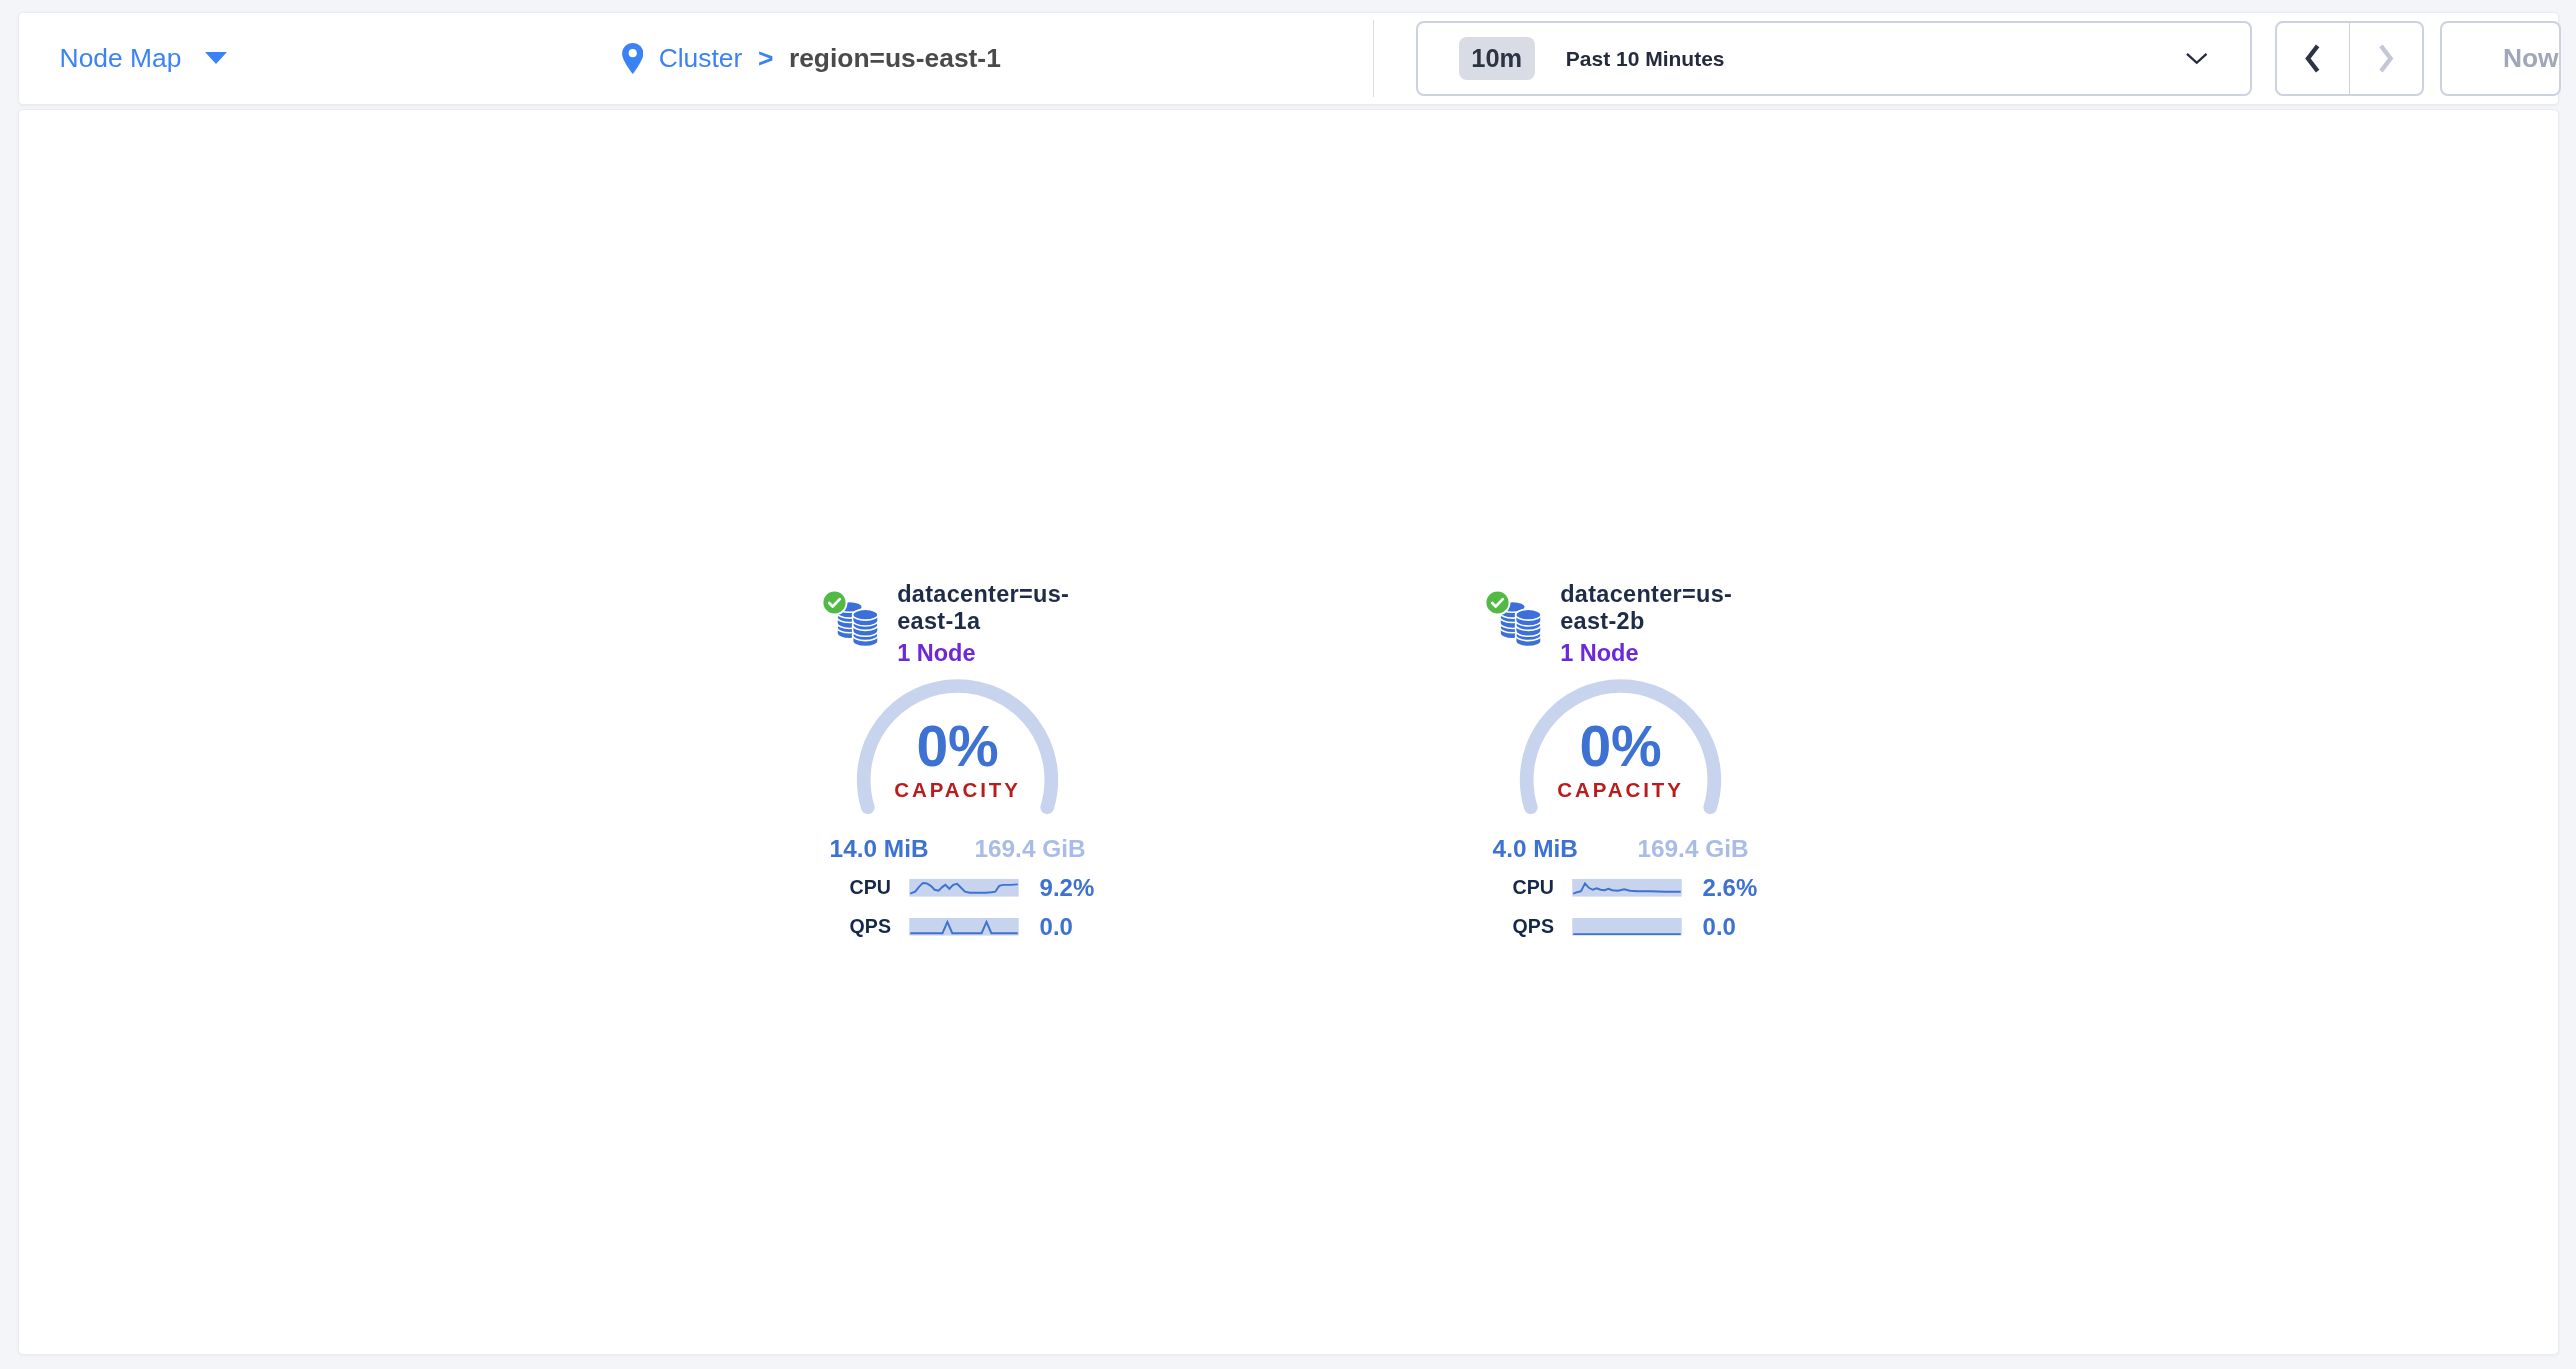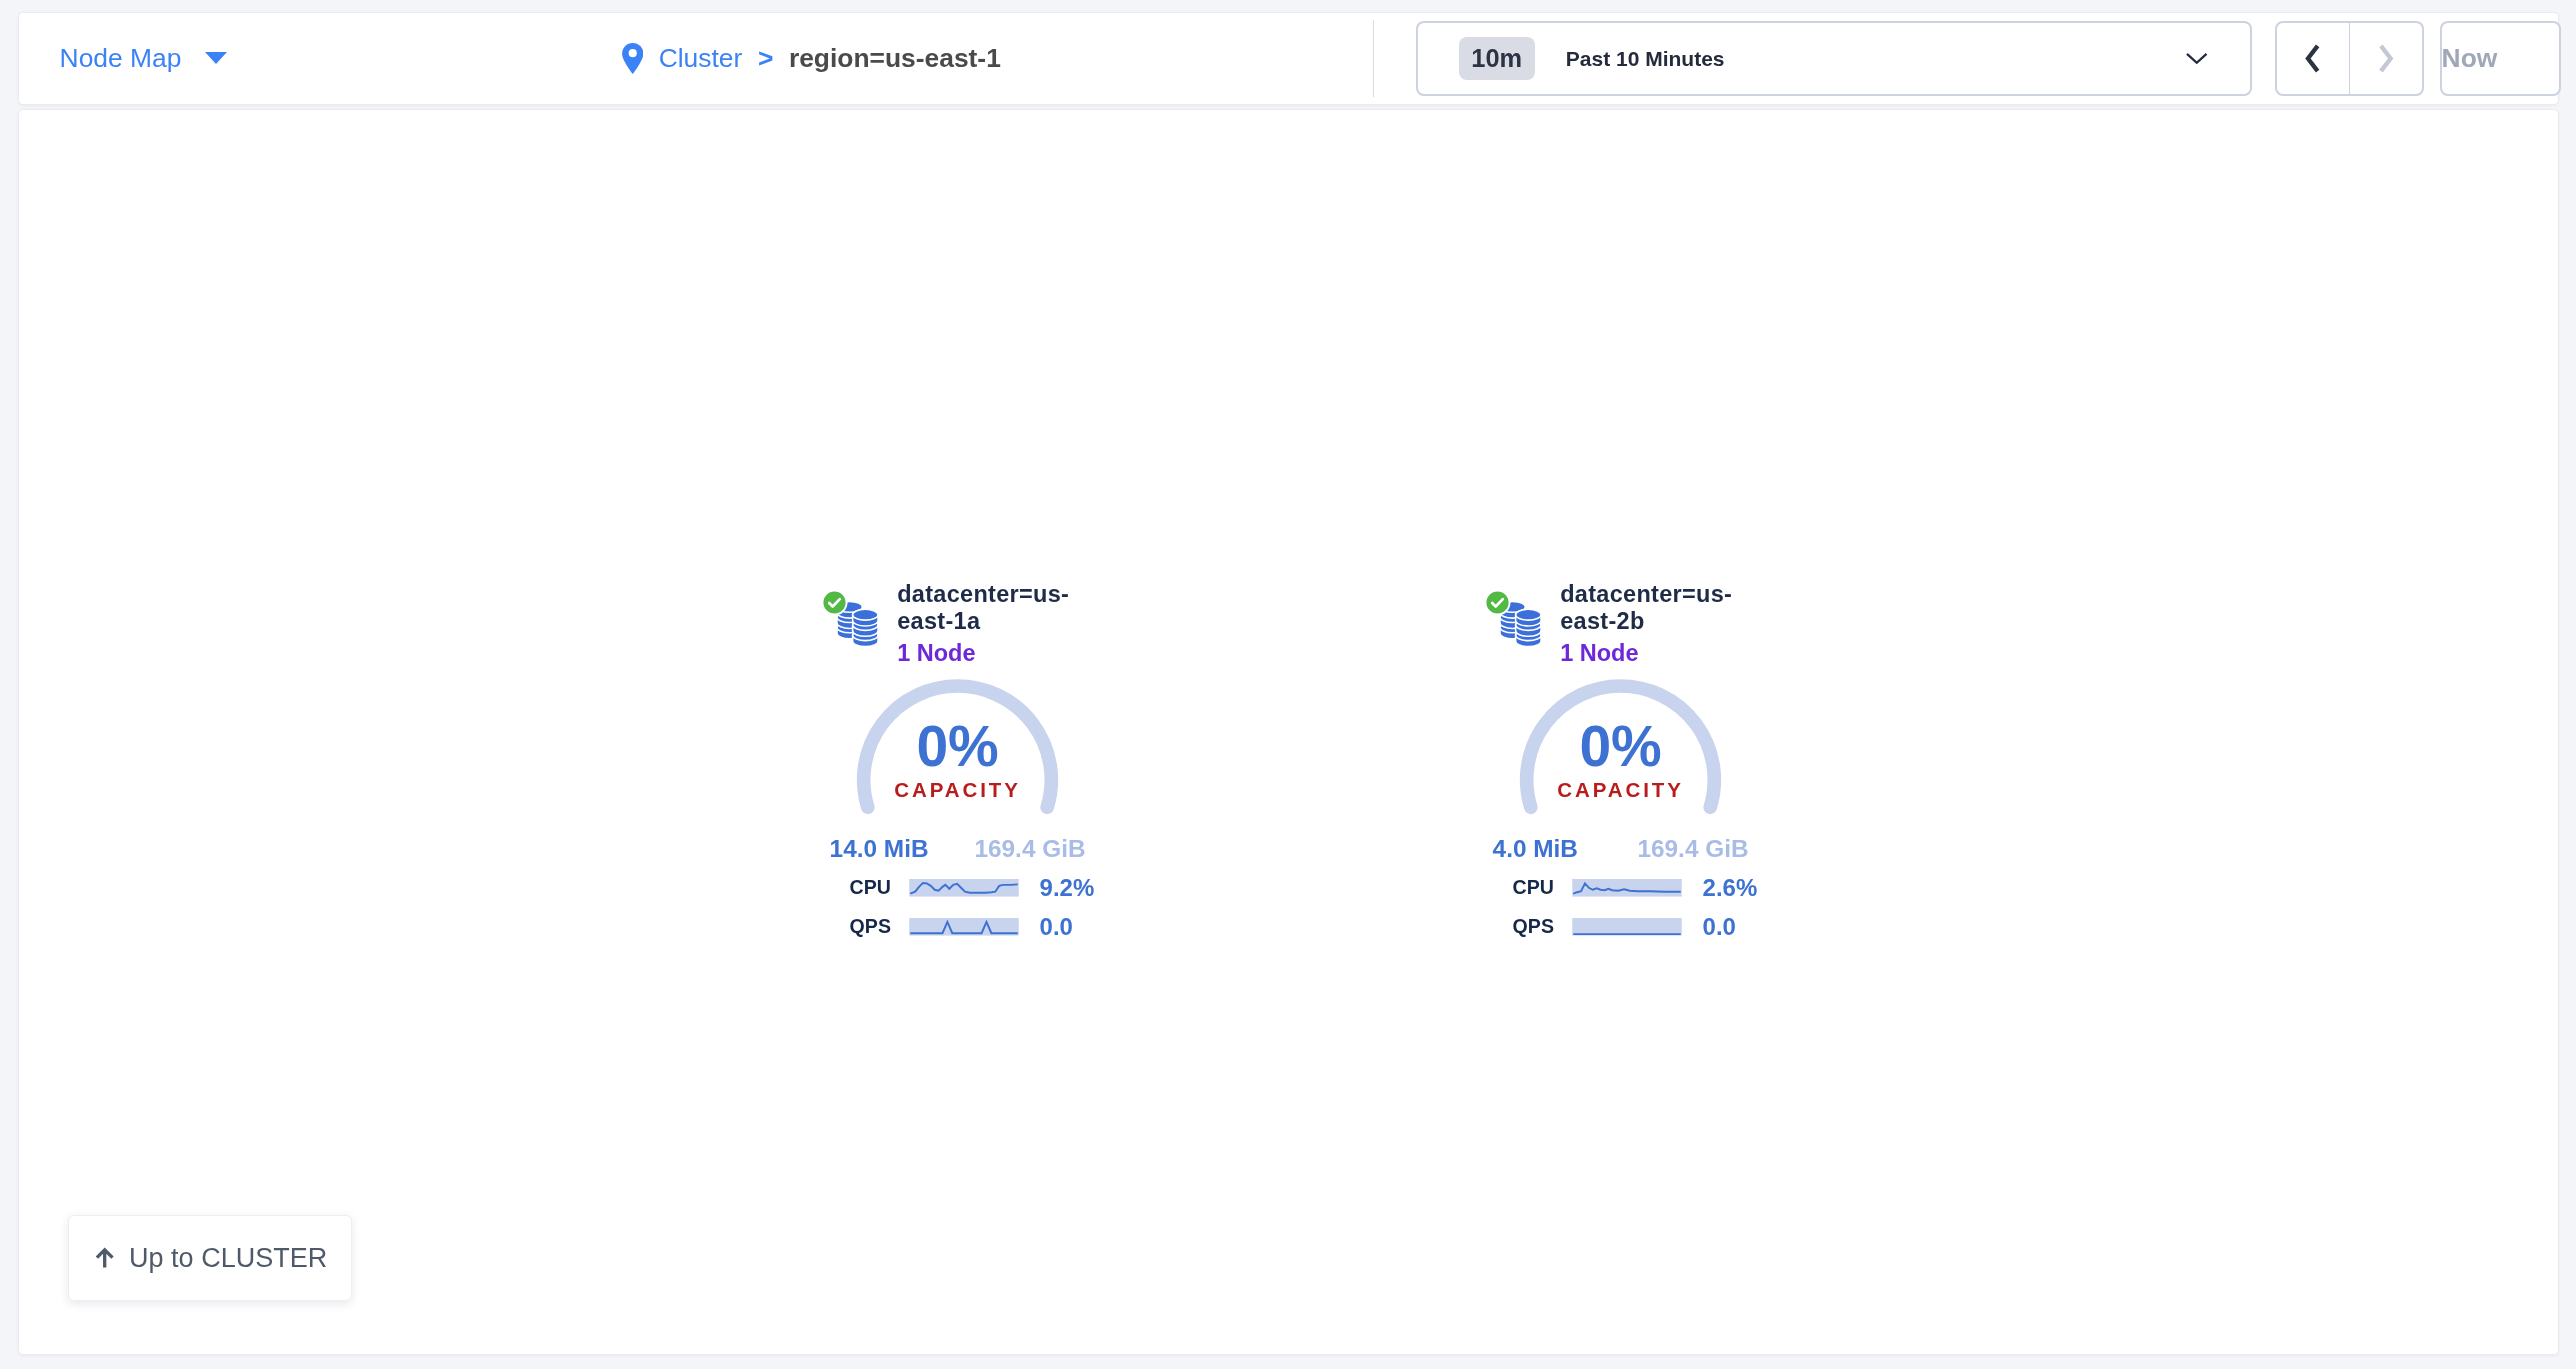--- a/index.html
+++ b/index.html
@@ -51,21 +51,21 @@
   .time-chevron { margin-left:auto; display:flex; align-items:center; }
   .time-nav {
     position:absolute; left:2256px; top:8.8px; width:149px; height:75px;
     background:#fff; border:2px solid #cdd2e0; border-radius:7.8px; display:flex;
   }
   .time-nav-btn { flex:1; display:flex; align-items:center; justify-content:center; cursor:pointer; }
   .time-nav-btn.prev { border-right:1px solid #cdd2e0; }
   .now-btn {
     position:absolute; left:2421px; top:8.8px; width:121px; height:75px;
     background:#fff; border:2px solid #cdd2e0; border-radius:7.8px;
-    display:flex; align-items:center; justify-content:flex-start;
+    display:flex; align-items:center; justify-content:flex-end;
     color:#9fa7b8; font-size:26.4px; font-weight:600; cursor:pointer;
   }
 
   
   .map-area {
     position:absolute; left:17.6px; top:109px; width:2541px; height:1246px;
     background:#fff; border:1px solid #e9ebf1; border-radius:4.9px;
     box-shadow:0 1px 2.9px rgba(50,60,80,.06);
   }
 
@@ -285,21 +285,15 @@
     <div class="dc-metric">
       <span class="dc-metric-label">QPS</span>
       <svg class="spark" width="110" height="17.6" viewBox="0 0 112 18">
         <rect x="0" y="0" width="112" height="18" fill="#c8d3ee"></rect>
         <polyline fill="none" stroke="#3e72d2" stroke-width="2" points="1,16.5 111,16.5"></polyline>
       </svg>
       <span class="dc-metric-value">0.0</span>
     </div>
   </div>
 
-  <div class="up-btn">
-    <svg width="25.4" height="25.4" viewBox="0 0 26 26">
-      <path d="M13 23 V5 M5 13 L13 5 L21 13" fill="none" stroke="#4f5a68" stroke-width="3.4" stroke-linejoin="miter"></path>
-    </svg>
-    <span>Up to CLUSTER</span>
-  </div>
 
 </div>
 
 
 </body></html>

